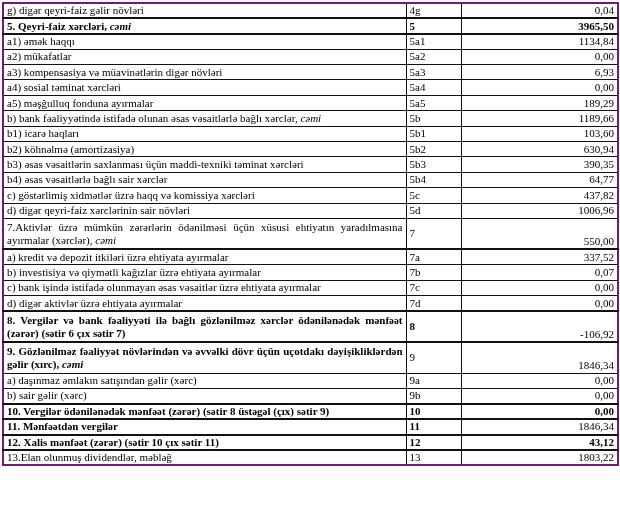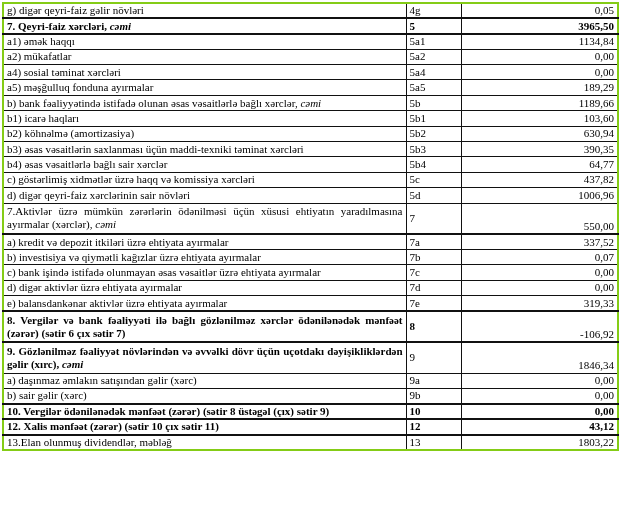--- a/index.html
+++ b/index.html
@@ -14,21 +14,21 @@
     background: #ffffff;
     box-sizing: border-box;
     padding: 2px 0 0 2px;
     font-family: "Liberation Serif", serif;
     color: #000000;
   }
   table.report {
     border-collapse: collapse;
     table-layout: fixed;
     width: 615px;
-    border: 2px solid #84cc16;
+    border: 2px solid #701a75;
   }
   table.report td {
     border: 1px solid #111111;
     font-size: 11px;
     line-height: 13px;
     padding: 0 3px;
     overflow: hidden;
     vertical-align: middle;
     box-sizing: border-box;
   }
@@ -59,36 +59,41 @@
   <table class="report">
     <colgroup>
       <col style="width:403px">
       <col style="width:55px">
       <col style="width:157px">
     </colgroup>
     <tbody id="report-body">
         <tr class="row-single">
           <td class="cell-label ind-1"><span>g) digər qeyri-faiz gəlir növləri</span></td>
           <td class="cell-code">4g</td>
-          <td class="cell-value">0,05</td>
-        </tr>
-        <tr class="row-single thick">
-          <td class="cell-label ind-0 bold"><span>7. Qeyri-faiz xərcləri, </span><span class="italic">cəmi</span></td>
+          <td class="cell-value">0,04</td>
+        </tr>
+        <tr class="row-single thick">
+          <td class="cell-label ind-0 bold"><span>5. Qeyri-faiz xərcləri, </span><span class="italic">cəmi</span></td>
           <td class="cell-code bold">5</td>
           <td class="cell-value bold">3965,50</td>
         </tr>
         <tr class="row-single">
           <td class="cell-label ind-2"><span>a1) əmək haqqı</span></td>
           <td class="cell-code">5a1</td>
           <td class="cell-value">1134,84</td>
         </tr>
         <tr class="row-single">
           <td class="cell-label ind-2"><span>a2) mükafatlar</span></td>
           <td class="cell-code">5a2</td>
           <td class="cell-value">0,00</td>
+        </tr>
+        <tr class="row-single">
+          <td class="cell-label ind-2"><span>a3) kompensasiya və müavinətlərin digər növləri</span></td>
+          <td class="cell-code">5a3</td>
+          <td class="cell-value">6,93</td>
         </tr>
         <tr class="row-single">
           <td class="cell-label ind-2"><span>a4) sosial təminat xərcləri</span></td>
           <td class="cell-code">5a4</td>
           <td class="cell-value">0,00</td>
         </tr>
         <tr class="row-single">
           <td class="cell-label ind-2"><span>a5) məşğulluq fonduna ayırmalar</span></td>
           <td class="cell-code">5a5</td>
           <td class="cell-value">189,29</td>
@@ -146,25 +151,20 @@
         <tr class="row-single">
           <td class="cell-label ind-1"><span>c) bank işində istifadə olunmayan əsas vəsaitlər üzrə ehtiyata ayırmalar</span></td>
           <td class="cell-code">7c</td>
           <td class="cell-value">0,00</td>
         </tr>
         <tr class="row-single">
           <td class="cell-label ind-1"><span>d) digər aktivlər üzrə ehtiyata ayırmalar</span></td>
           <td class="cell-code">7d</td>
           <td class="cell-value">0,00</td>
         </tr>
-        <tr class="row-single">
-          <td class="cell-label ind-1"><span>e) balansdankənar aktivlər üzrə ehtiyata ayırmalar</span></td>
-          <td class="cell-code">7e</td>
-          <td class="cell-value">319,33</td>
-        </tr>
         <tr class="row-tall thick">
           <td class="cell-label ind-0 bold"><span>8. Vergilər və bank fəaliyyəti ilə bağlı gözlənilməz xərclər ödənilənədək mənfəət (zərər) (sətir 6 çıx sətir 7)</span></td>
           <td class="cell-code bold">8</td>
           <td class="cell-value">-106,92</td>
         </tr>
         <tr class="row-tall">
           <td class="cell-label ind-0 bold"><span>9. Gözlənilməz fəaliyyət növlərindən və əvvəlki dövr üçün uçotdakı dəyişikliklərdən gəlir (xırc), </span><span class="italic">cəmi</span></td>
           <td class="cell-code">9</td>
           <td class="cell-value">1846,34</td>
         </tr>
@@ -175,20 +175,25 @@
         </tr>
         <tr class="row-single">
           <td class="cell-label ind-1"><span>b) sair gəlir (xərc)</span></td>
           <td class="cell-code">9b</td>
           <td class="cell-value">0,00</td>
         </tr>
         <tr class="row-single thick">
           <td class="cell-label ind-0 bold"><span>10. Vergilər ödənilənədək mənfəət (zərər) (sətir 8 üstəgəl (çıx) sətir 9)</span></td>
           <td class="cell-code bold">10</td>
           <td class="cell-value bold">0,00</td>
+        </tr>
+        <tr class="row-single thick">
+          <td class="cell-label ind-0 bold"><span>11. Mənfəətdən vergilər</span></td>
+          <td class="cell-code bold">11</td>
+          <td class="cell-value">1846,34</td>
         </tr>
         <tr class="row-single thick">
           <td class="cell-label ind-0 bold"><span>12. Xalis mənfəət (zərər) (sətir 10 çıx sətir 11)</span></td>
           <td class="cell-code bold">12</td>
           <td class="cell-value bold">43,12</td>
         </tr>
         <tr class="row-single">
           <td class="cell-label ind-0"><span>13.Elan olunmuş dividendlər, məbləğ</span></td>
           <td class="cell-code">13</td>
           <td class="cell-value">1803,22</td>

